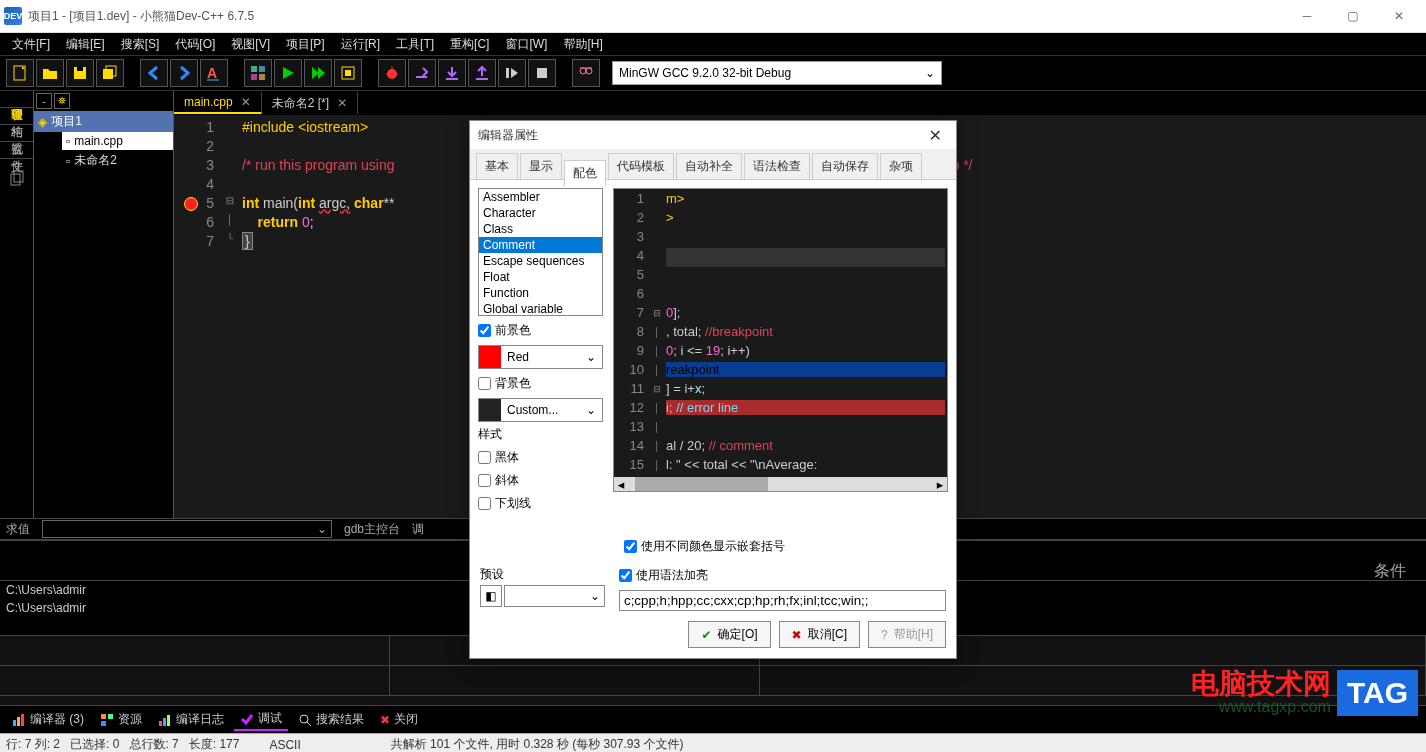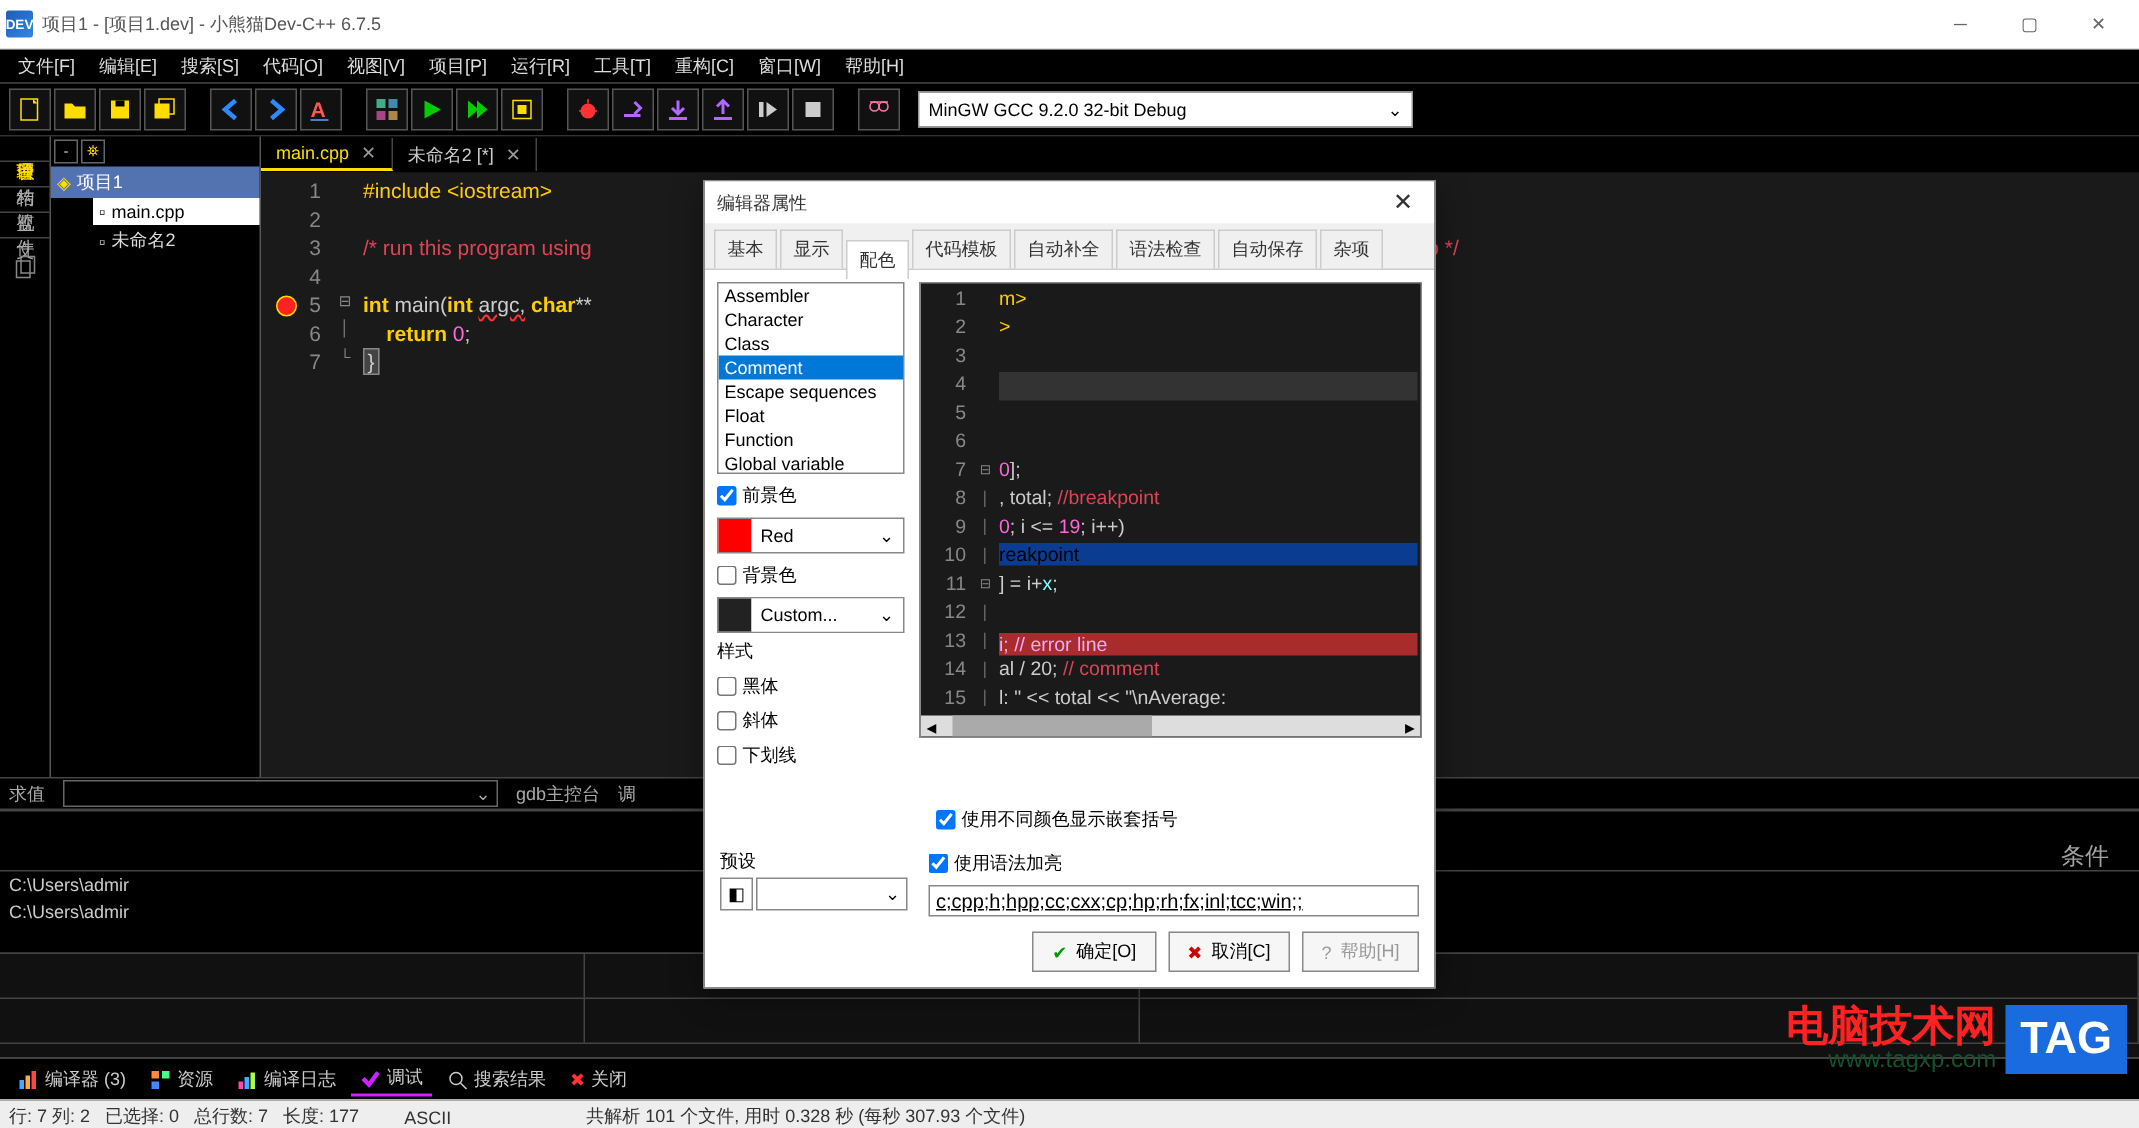--- a/index.html
+++ b/index.html
@@ -79,21 +79,21 @@
 .dialog .colorsel .swatch { width: 22px; height: 22px; }
 .dialog .colorsel .cname { flex: 1; padding: 2px 6px; background: #fff; color: #000; display: flex; align-items: center; justify-content: space-between; }
 .dialog .preview { flex: 1; border: 1px solid #888; background: #1a1a1a; display: flex; font-family: Consolas, monospace; font-size: 13px; height: 304px; position: relative; overflow: hidden; }
 .dialog .preview .pgutter { width: 36px; text-align: right; color: #888; padding: 2px 6px 2px 2px; }
 .dialog .preview .pgutter .pln { height: 19px; }
 .dialog .preview .pfold { width: 14px; }
 .dialog .preview .pfold .pf { height: 19px; display: flex; align-items: center; justify-content: center; color: #888; font-size: 9px; }
 .dialog .preview .pcode { padding: 2px 2px; flex: 1; }
 .dialog .preview .pcode .pcl { height: 19px; white-space: pre; }
 .dialog .preview .hl-blue { background: #0a3d91; display: inline-block; width: 100%; }
-.dialog .preview .hl-red { background: #a82c2c; display: inline-block; width: 100%; color: #f0abfc; margin-top: 22px; }
+.dialog .preview .hl-red { background: #a82c2c; display: inline-block; width: 100%; color: #7dd3fc; }
 .dialog .preview .hscroll { position: absolute; bottom: 0; left: 0; right: 0; height: 14px; background: #ddd; display: flex; }
 .dialog .preview .hscroll .thumb { background: #aaa; height: 100%; width: 40%; margin-left: 2%; }
 .dialog .dbot { padding: 6px 10px 10px 10px; background: #fff; }
 .dialog .dbot .row { display: flex; gap: 14px; margin-bottom: 6px; }
 .dialog .dbot .sel { border: 1px solid #888; background: #fff; padding: 2px 4px; display: flex; justify-content: space-between; align-items: center; }
 .dialog .dbot .btns { display: flex; gap: 8px; justify-content: flex-end; margin-top: 10px; }
 .dialog .dbot .btn { border: 1px solid #888; padding: 4px 12px; background: #f6f6f6; display: flex; align-items: center; gap: 6px; }
 .dialog .dbot .btn.disabled { color: #999; }
 .watermark { position: absolute; right: 8px; bottom: 36px; display: flex; align-items: flex-end; gap: 6px; }
 .watermark .wtext { text-align: right; }
@@ -543,21 +543,21 @@
               <span></span>
               <span>⌄</span>
             </div>
         </div>
       </div>
       <div style="flex:1">
         <div class="chkrow">
             <input type="checkbox" checked="" style="">
             <span>使用语法加亮</span>
           </div>
-        <input type="text" class="sel" style="width: 100%; font-family: inherit; text-decoration: underline;" value="c;cpp;h;hpp;cc;cxx;cp;hp;rh;fx;inl;tcc;win;;">
+        <input type="text" class="sel" style="width: 100%; font-family: inherit;" value="c;cpp;h;hpp;cc;cxx;cp;hp;rh;fx;inl;tcc;win;;">
       </div>
     </div>
     <div class="btns">
       <div class="btn">
           <span style="color:#090">✔</span>
           <span>确定[O]</span>
         </div>
       <div class="btn">
           <span style="color:#c00">✖</span>
           <span>取消[C]</span>

